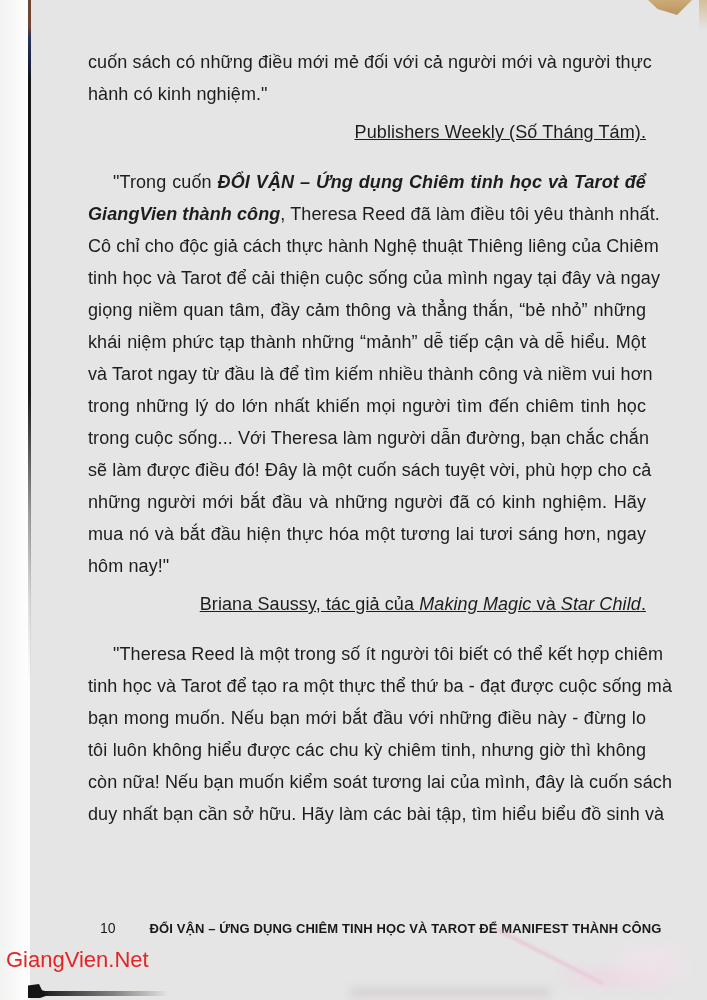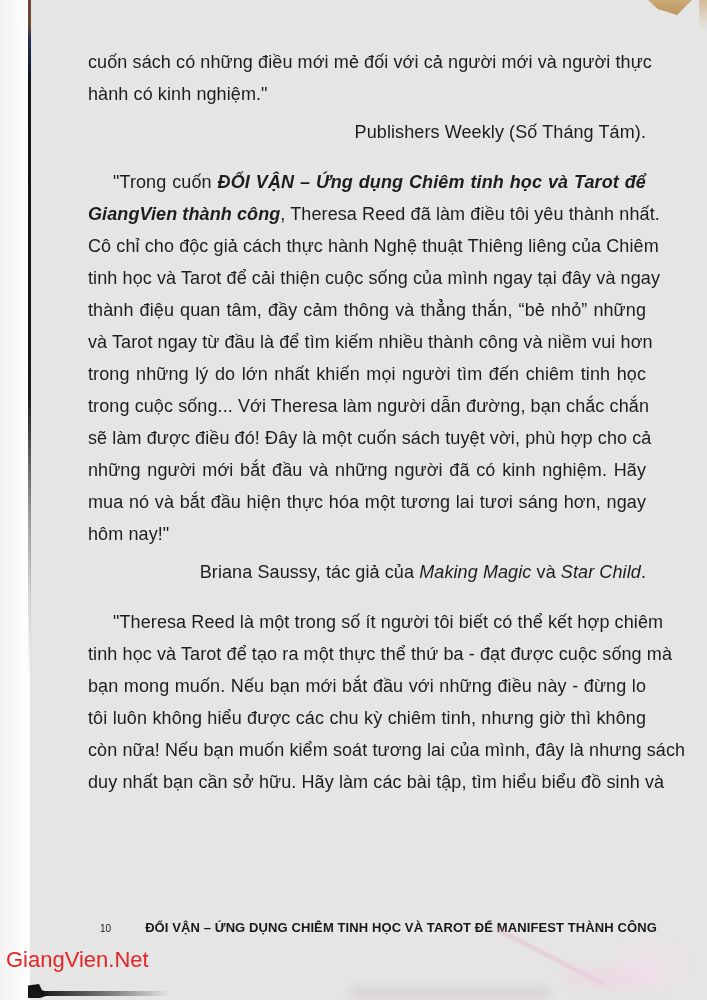--- a/index.html
+++ b/index.html
@@ -69,32 +69,33 @@
     text-align: justify;
     text-align-last: justify;
     white-space: nowrap;
     overflow: visible;
   }
   .tline.end { text-align-last: left; }
   .tline.indent { padding-left: 25px; }
   .block.attribution .tline {
     text-align: left;
     text-align-last: right;
+    text-decoration: underline;
   }
   
   .footer {
     position: absolute;
     left: 88px; top: 920px;
     width: 558px;
     display: flex;
     align-items: baseline;
     color: #181818;
   }
   .pagenum {
-    font-size: 10px;
+    font-size: 14px;
     margin-left: 12px;
     flex: 0 0 auto;
   }
   .runtitle {
     font-size: 13px;
     font-weight: bold;
     letter-spacing: 0.1px;
     margin-left: 34px;
     white-space: nowrap;
   }
@@ -162,38 +163,39 @@
         <div class="tline end"><span>hành có kinh nghiệm."</span></div>
       </div>
       <div class="block attribution">
         <div class="tline end"><span>Publishers Weekly (Số Tháng Tám).</span></div>
       </div>
       <div class="block paragraph">
         <div class="tline indent"><span>"Trong cuốn </span><span style="font-weight: bold; font-style: italic;">ĐỔI VẬN – Ứng dụng Chiêm tinh học và Tarot để</span></div>
         <div class="tline"><span style="font-weight: bold; font-style: italic;">GiangVien thành công</span><span>, Theresa Reed đã làm điều tôi yêu thành nhất.</span></div>
         <div class="tline"><span>Cô chỉ cho độc giả cách thực hành Nghệ thuật Thiêng liêng của Chiêm</span></div>
         <div class="tline"><span>tinh học và Tarot để cải thiện cuộc sống của mình ngay tại đây và ngay</span></div>
-        <div class="tline"><span>thành điệu quan tâm, đầy cảm thông và thẳng thắn, “bẻ nhỏ” những</span></div>
+        <div class="tline"><span>giọng niềm quan tâm, đầy cảm thông và thẳng thắn, “bẻ nhỏ” những</span></div>
+        <div class="tline"><span>khái niệm phức tạp thành những “mảnh” dễ tiếp cận và dễ hiểu. Một</span></div>
         <div class="tline"><span>và Tarot ngay từ đầu là để tìm kiếm nhiều thành công và niềm vui hơn</span></div>
         <div class="tline"><span>trong những lý do lớn nhất khiến mọi người tìm đến chiêm tinh học</span></div>
         <div class="tline"><span>trong cuộc sống... Với Theresa làm người dẫn đường, bạn chắc chắn</span></div>
         <div class="tline"><span>sẽ làm được điều đó! Đây là một cuốn sách tuyệt vời, phù hợp cho cả</span></div>
         <div class="tline"><span>những người mới bắt đầu và những người đã có kinh nghiệm. Hãy</span></div>
         <div class="tline"><span>mua nó và bắt đầu hiện thực hóa một tương lai tươi sáng hơn, ngay</span></div>
         <div class="tline end"><span>hôm nay!"</span></div>
       </div>
       <div class="block attribution">
         <div class="tline end"><span>Briana Saussy, tác giả của </span><span style="font-style: italic;">Making Magic</span><span> và </span><span style="font-style: italic;">Star Child</span><span>.</span></div>
       </div>
       <div class="block paragraph">
         <div class="tline indent"><span>"Theresa Reed là một trong số ít người tôi biết có thể kết hợp chiêm</span></div>
         <div class="tline"><span>tinh học và Tarot để tạo ra một thực thể thứ ba - đạt được cuộc sống mà</span></div>
         <div class="tline"><span>bạn mong muốn. Nếu bạn mới bắt đầu với những điều này - đừng lo</span></div>
         <div class="tline"><span>tôi luôn không hiểu được các chu kỳ chiêm tinh, nhưng giờ thì không</span></div>
-        <div class="tline"><span>còn nữa! Nếu bạn muốn kiểm soát tương lai của mình, đây là nhưng sách</span></div>
+        <div class="tline"><span>còn nữa! Nếu bạn muốn kiểm soát tương lai của mình, đây là cuốn sách</span></div>
         <div class="tline"><span>duy nhất bạn cần sở hữu. Hãy làm các bài tập, tìm hiểu biểu đồ sinh và</span></div>
       </div>
     </div>
 
   <div class="footer">
     <span class="pagenum">10</span>
     <span class="runtitle">ĐỔI VẬN – ỨNG DỤNG CHIÊM TINH HỌC VÀ TAROT ĐỂ MANIFEST THÀNH CÔNG</span>
   </div>
 
   <div class="watermark">GiangVien.Net</div>

